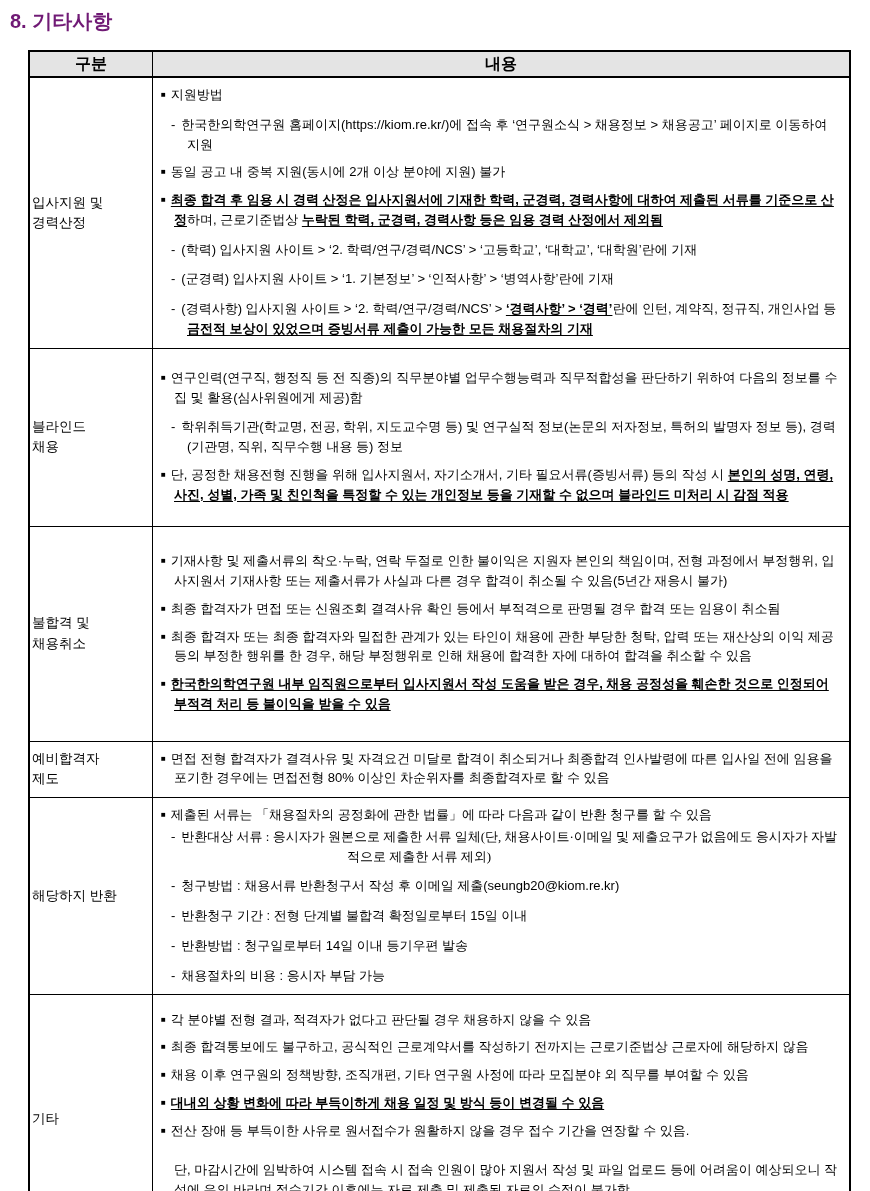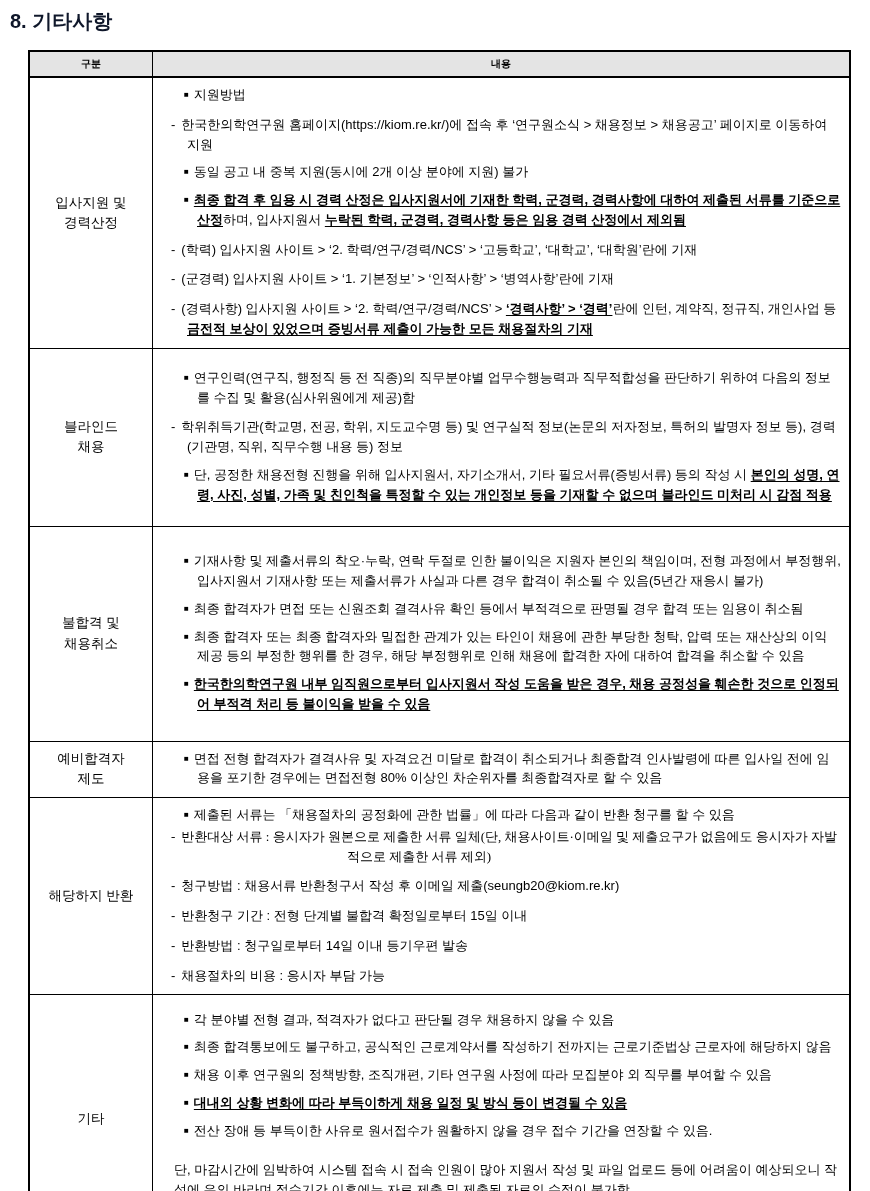--- a/index.html
+++ b/index.html
@@ -1,26 +1,26 @@
 <!DOCTYPE html>
 <html lang="ko"><head>
 <meta charset="utf-8">
 <style>
   html,body { margin:0; padding:0; background:#ffffff; color:#000; }
   body { width:870px; font-family:"Liberation Sans","DejaVu Sans",sans-serif; }
   .doc { padding:6px 10px 6px 8px; }
-  .doc-title { font-size:20px; font-weight:bold; margin:2px 0 15px 2px; color:#0f172a; }
+  .doc-title { font-size:20px; font-weight:bold; margin:2px 0 15px 2px; color:#701a75; }
   table.info { border-collapse:collapse; margin-left:20px; width:823px; table-layout:fixed; border:2px solid #000; }
   table.info th, table.info td { border:1px solid #000; vertical-align:middle; }
   th.col-cat { width:122px; }
-  thead th { background:#e4e4e4; font-size:10px; font-weight:bold; height:22px; text-align:center; border-bottom:2px solid #000 !important; padding:1px 0; }
-  td.cat { text-align:center; font-size:13.5px; line-height:1.5; padding:2px; }
+  thead th { background:#e4e4e4; font-size:16px; font-weight:bold; height:22px; text-align:center; border-bottom:2px solid #000 !important; padding:1px 0; }
+  td.cat { font-size:13.5px; line-height:1.5; padding:2px; }
   td.content { padding:7px 8px 9px 8px; font-size:13px; line-height:1.52; vertical-align:top; }
   .blk { margin:2px 0 0 0; }
-  .blk-bullet { padding-left:13px; text-indent:-13px; margin-top:8px;margin-left:23px; }
+  .blk-bullet { padding-left:13px; text-indent:-13px; margin-top:8px; }
   .blk-sub { padding-left:26px; text-indent:-16px; margin-top:10px; }
   .blk-subhang { padding-left:186px; text-indent:-176px; margin-top:2px;font-family:Liberation Serif, serif; }
   .blk-cont { padding-left:13px; margin-top:20px; }
   td.content .blk:first-child { margin-top:0; }
   .mk-bullet { font-size:8px; vertical-align:2px; letter-spacing:0; margin-right:5px; }
   .mk-sub { margin-right:6px; }
   .seg-b { font-weight:bold; }
   .seg-u { text-decoration:underline; text-underline-offset:2px; }
   
   tbody tr:nth-child(1) { height:251px; }
@@ -45,21 +45,21 @@
     <tbody id="tbody">
         <tr>
           <td class="cat">
             <div>입사지원 및</div>
             <div>경력산정</div>
           </td>
           <td class="content">
             <div class="blk blk-bullet"><span class="mk-bullet">■</span><span class="">지원방법</span></div>
             <div class="blk blk-sub"><span class="mk-sub">-</span><span class="">한국한의학연구원 홈페이지(https://kiom.re.kr/)에 접속 후 ‘연구원소식 &gt; 채용정보 &gt; 채용공고’ 페이지로 이동하여 지원</span></div>
             <div class="blk blk-bullet"><span class="mk-bullet">■</span><span class="">동일 공고 내 중복 지원(동시에 2개 이상 분야에 지원) 불가</span></div>
-            <div class="blk blk-bullet"><span class="mk-bullet">■</span><span class="seg-b seg-u">최종 합격 후 임용 시 경력 산정은 입사지원서에 기재한 학력, 군경력, 경력사항에 대하여 제출된 서류를 기준으로 산정</span><span class="">하며, 입사지원서 </span><span class="seg-b seg-u">누락된 학력, 군경력, 경력사항 등은 임용 경력 산정에서 제외됨</span></div>
+            <div class="blk blk-bullet"><span class="mk-bullet">■</span><span class="seg-b seg-u">최종 합격 후 임용 시 경력 산정은 입사지원서에 기재한 학력, 군경력, 경력사항에 대하여 제출된 서류를 기준으로 산정</span><span class="">하며, 근로기준법상 </span><span class="seg-b seg-u">누락된 학력, 군경력, 경력사항 등은 임용 경력 산정에서 제외됨</span></div>
             <div class="blk blk-sub"><span class="mk-sub">-</span><span class="">(학력) 입사지원 사이트 &gt; ‘2. 학력/연구/경력/NCS’ &gt; ‘고등학교’, ‘대학교’, ‘대학원’란에 기재</span></div>
             <div class="blk blk-sub"><span class="mk-sub">-</span><span class="">(군경력) 입사지원 사이트 &gt; ‘1. 기본정보’ &gt; ‘인적사항’ &gt; ‘병역사항’란에 기재</span></div>
             <div class="blk blk-sub"><span class="mk-sub">-</span><span class="">(경력사항) 입사지원 사이트 &gt; ‘2. 학력/연구/경력/NCS’ &gt; </span><span class="seg-b seg-u">‘경력사항’ &gt; ‘경력’</span><span class="">란에 인턴, 계약직, 정규직, 개인사업 등 </span><span class="seg-b seg-u">금전적 보상이 있었으며 증빙서류 제출이 가능한 모든 채용절차의 기재</span></div>
           </td>
         </tr>
         <tr>
           <td class="cat">
             <div>블라인드</div>
             <div>채용</div>
           </td>

